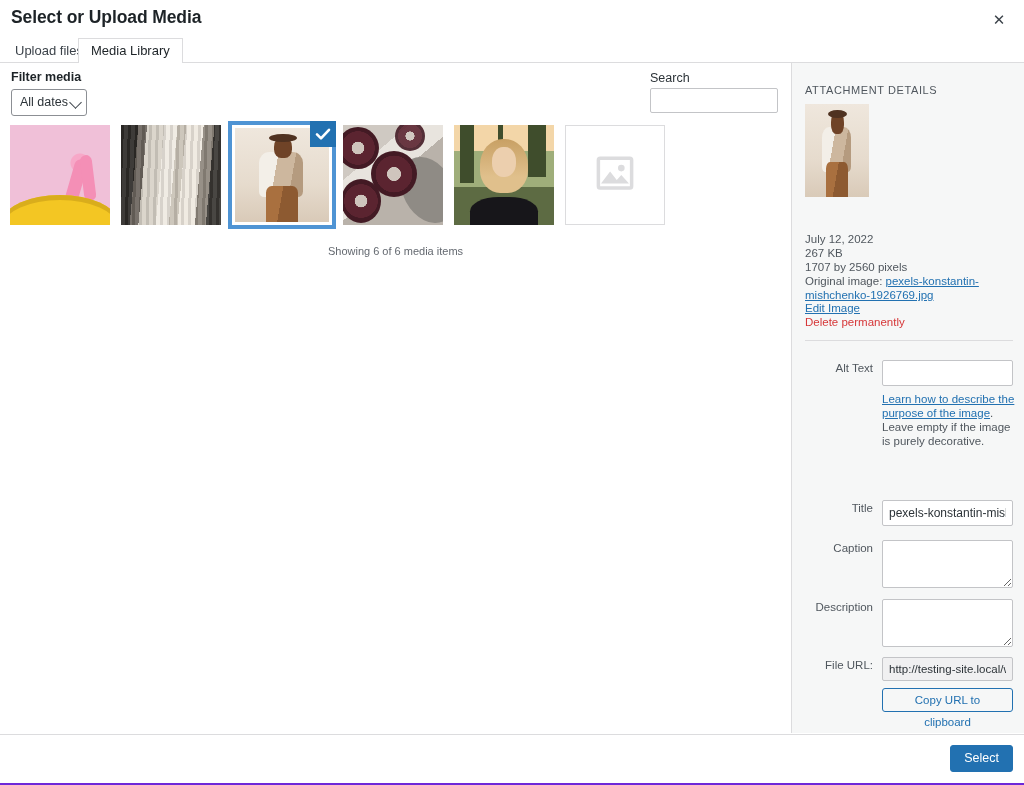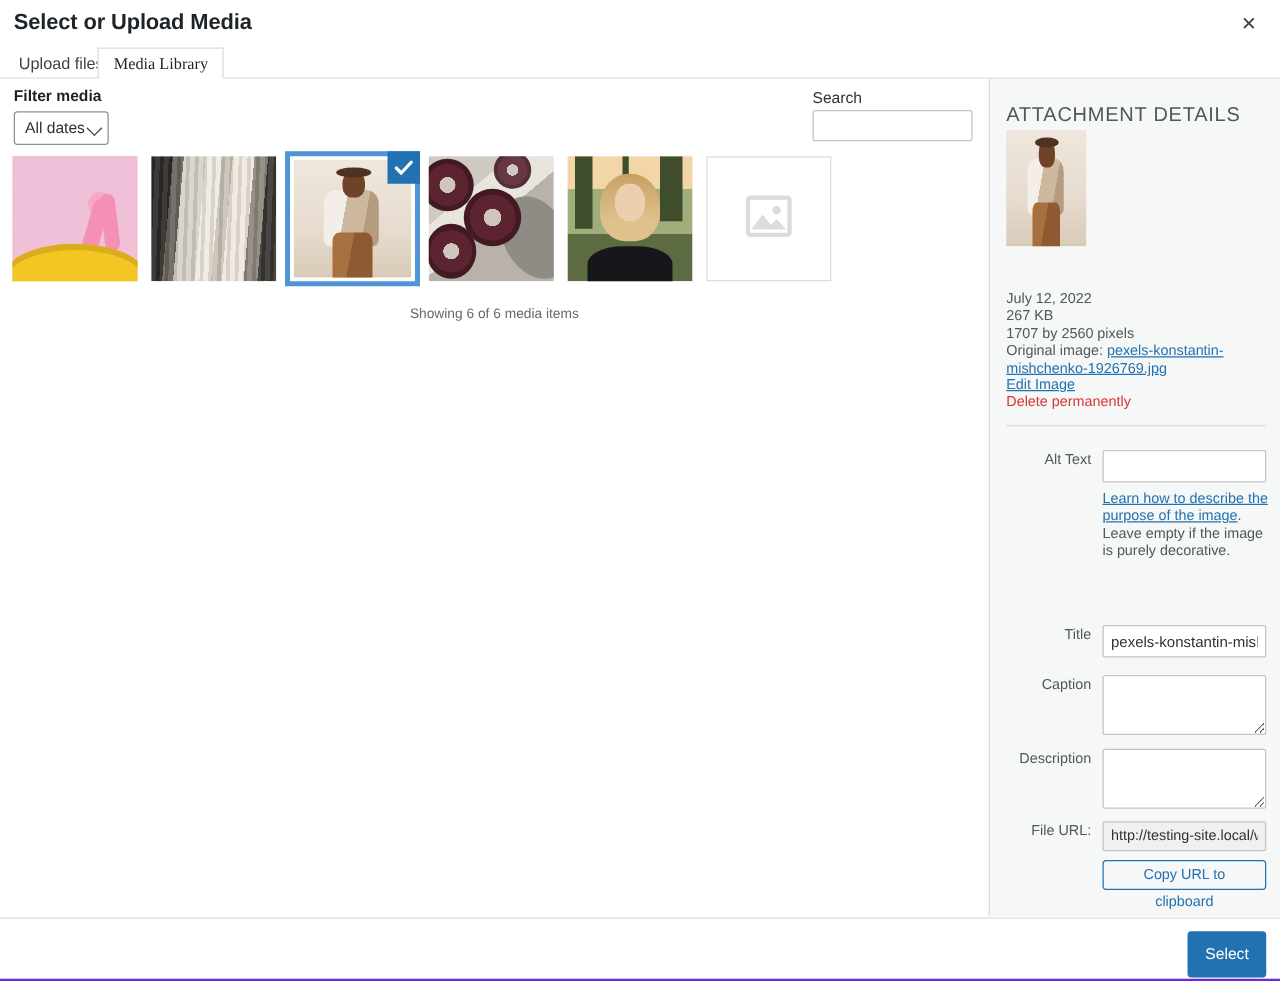--- a/index.html
+++ b/index.html
@@ -64,21 +64,21 @@
     padding: 0 12px;
     font-size: 13px;
     color: #3c434a;
     cursor: pointer;
     background: transparent;
     border: 1px solid transparent;
     border-bottom: none;
     white-space: nowrap;
   }
   .tab.t0 { left: 2px; }
-  .tab.t1 { left: 78px; font-family: Liberation Serif, serif; }
+  .tab.t1 { left: 78px; }
   .tab.active {
     background: #fff;
     border-color: #dcdcde;
     color: #1d2327;
     margin-bottom: -1px;
     height: 26px;
   }
 
   
   .browser {
@@ -282,21 +282,21 @@
     position: absolute;
     top: 63px; left: 791px;
     width: 233px;
     height: 670px;
     background: #f6f7f7;
     border-left: 1px solid #dcdcde;
     padding: 0;
   }
   .sb-heading {
     position:absolute; left:13px; top:21px;
-    font-size: 16px;
+    font-size: 11px;
     letter-spacing: .6px;
     color: #50575e;
     font-weight: normal;
   }
   .sb-thumb {
     position:absolute; left:13px; top:41px;
     width:64px; height:93px;
     overflow:hidden;
     background:#ece4da;
   }
@@ -380,21 +380,21 @@
 
   
   .toolbar {
     position:absolute;
     left:0; right:0; top:734px; height:48px;
     border-top:1px solid #dcdcde;
     background:#fff;
   }
   .select-btn {
     position:absolute; right:11px; top:10px;
-    height:37px; padding:0 13px;
+    height:27px; padding:0 13px;
     background:#2271b1; border:1px solid #2271b1;
     border-radius:3px; color:#fff;
     font-size:12.5px; line-height:25px;
     cursor:pointer;
     font-family:"Liberation Sans", sans-serif;
   }
 </style>
 </head>
 <body>
 

